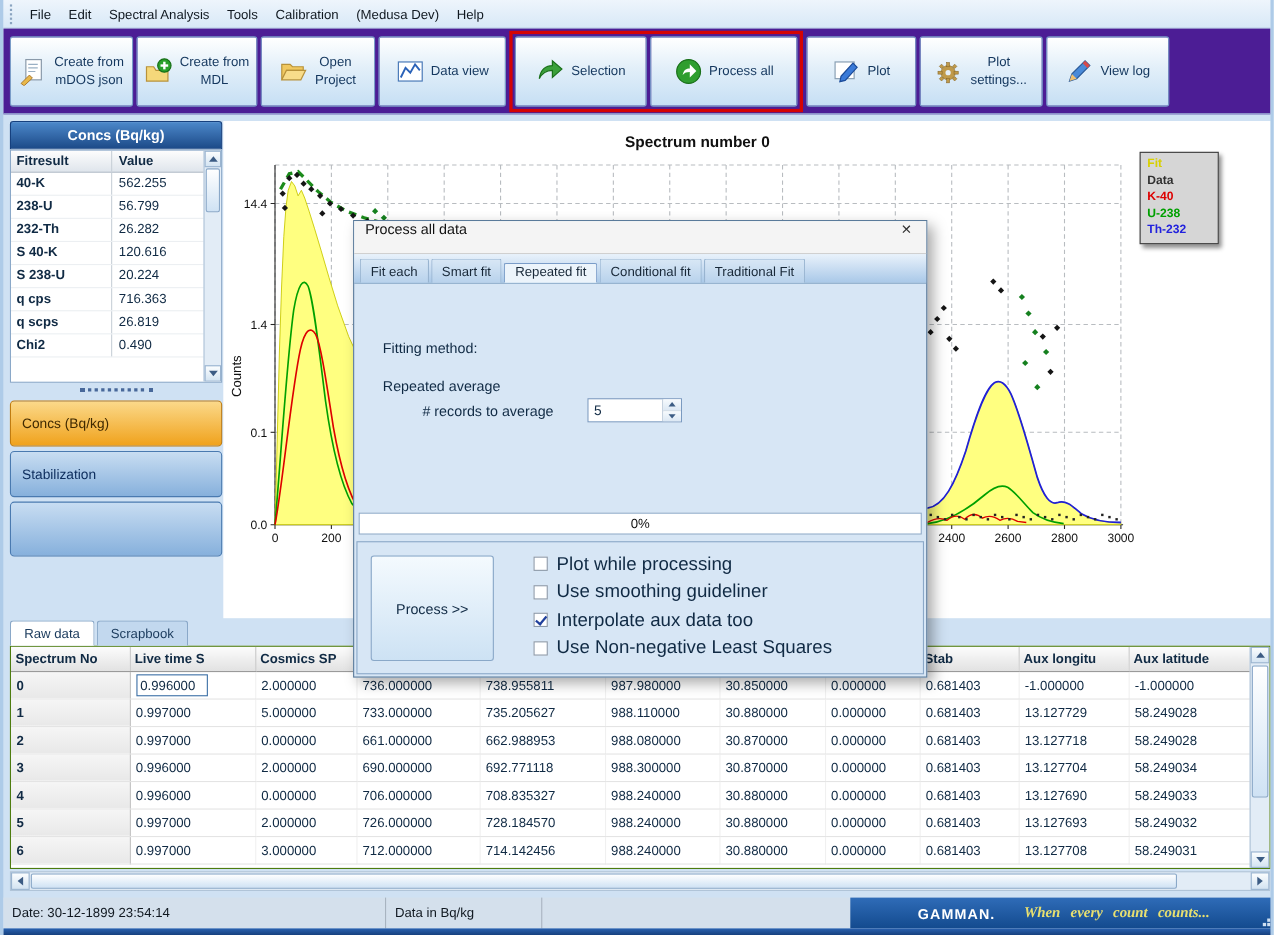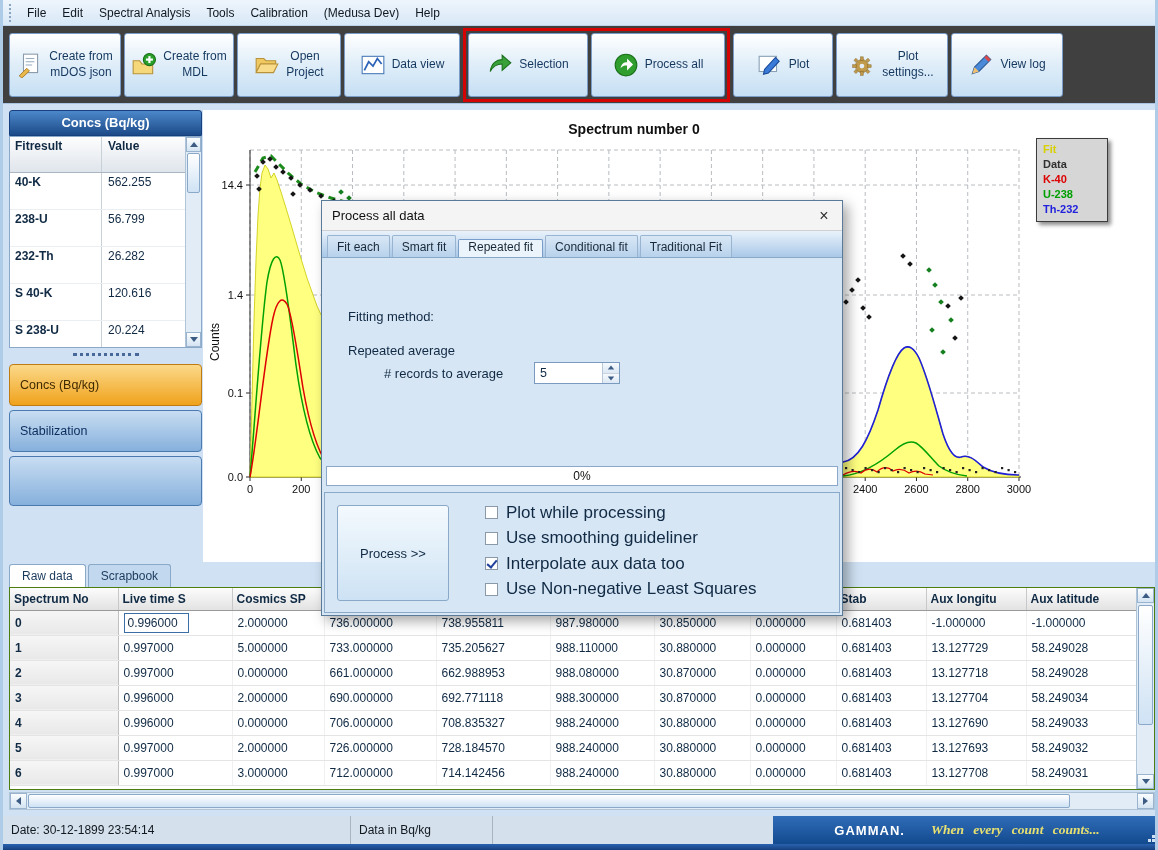--- a/index.html
+++ b/index.html
@@ -9,41 +9,41 @@
     border-left:3px solid #aecbe8; border-right:3px solid #aecbe8; }
 
   
   .menubar { position:absolute; left:0; top:0; right:0; height:26px;
     background:linear-gradient(#eef5fc,#d8e8f7); border-bottom:1px solid #bcd2e8;
     display:flex; align-items:center; padding-left:6px; }
   .menu-grip { width:4px; height:18px; border-left:2px dotted #8aa4c0; margin-right:6px; }
   .menu-item { padding:4px 8px; color:#101820; cursor:default; }
 
   
-  .toolbar { position:absolute; left:0; top:26px; right:0; height:78px; background:#404040;
+  .toolbar { position:absolute; left:0; top:26px; right:0; height:78px; background:#4c1d95;
     border-bottom:1px solid #a8c4e0; display:flex; align-items:center; padding:0 0 0 6px; gap:3px; }
   .tb-btn { height:64px; border:1px solid #7a9cc8; border-radius:3px;
     background:linear-gradient(#ffffff,#e2eff9 45%,#c6dff4); display:flex; align-items:center;
     justify-content:center; gap:6px; padding:0 6px; color:#14375e; cursor:default; }
   .tb-btn .lbl { text-align:center; line-height:1.3; }
   .ticon { width:26px; height:26px; flex:0 0 26px; }
   .ticon svg { width:26px; height:26px; }
   .hl-wrap { display:flex; gap:3px; padding:2px; border:3px solid #d40404; }
 
   
   .left-panel { position:absolute; left:6px; top:110px; width:193px; height:452px; }
   .lp-header { height:26px; background:linear-gradient(#4c88ca,#1c4a88); border:1px solid #16407e;
     border-radius:3px 3px 0 0; color:#fff; font-weight:bold; font-size:13px; text-align:center;
     line-height:24px; }
   .fit-table { position:relative; background:#fff; border:1px solid #8aa8c8; height:212px; overflow:hidden; }
-  .fhead { display:flex; height:36px; background:linear-gradient(#fdfdfd,#dfe5ec);
+  .fhead { display:flex; height:20px; background:linear-gradient(#fdfdfd,#dfe5ec);
     border-bottom:1px solid #aab6c2; font-weight:bold; }
   .fhead .fc1, .frow .fc1 { width:92px; padding:2px 0 0 5px; border-right:1px solid #c8d0d8; }
   .fhead .fc2, .frow .fc2 { flex:1; padding:2px 0 0 6px; margin-right:16px; }
-  .frow { display:flex; height:37px; border-bottom:1px solid #eceff2; }
+  .frow { display:flex; height:21px; border-bottom:1px solid #eceff2; }
   .frow .fc1 { font-weight:bold; }
   .fscroll { position:absolute; top:0; right:0; bottom:0; width:16px; background:#e2ecf6; border-left:1px solid #b0c4d8; }
   .sbtn { position:absolute; left:0; right:0; height:15px; background:linear-gradient(#fbfdfe,#d4e4f2);
     border:1px solid #9ab4d0; display:flex; align-items:center; justify-content:center; }
   .sthumb { position:absolute; left:1px; right:1px; background:linear-gradient(#ffffff,#cfe2f4);
     border:1px solid #8aa8c8; border-radius:2px; }
   .tri-u { width:0; height:0; border-left:4px solid transparent; border-right:4px solid transparent; border-bottom:5px solid #3c5c84; }
   .tri-d { width:0; height:0; border-left:4px solid transparent; border-right:4px solid transparent; border-top:5px solid #3c5c84; }
   .tri-l { width:0; height:0; border-top:4px solid transparent; border-bottom:4px solid transparent; border-right:5px solid #3c5c84; }
   .tri-r { width:0; height:0; border-top:4px solid transparent; border-bottom:4px solid transparent; border-left:5px solid #3c5c84; }
@@ -64,21 +64,21 @@
   .tick { font-size:11px; fill:#101010; }
   .tx { text-anchor:middle; } .ty { text-anchor:end; }
   .legend { position:absolute; left:833px; top:28px; width:72px; background:#d6d6d6;
     border:1px solid #3c3c3c; box-shadow:3px 3px 4px rgba(0,0,0,.45); padding:3px 6px 4px; }
   .leg-item { font-size:11px; line-height:15px; font-weight:bold; }
 
   
   .dialog { position:absolute; left:318px; top:200px; width:522px; height:416px; z-index:60;
     background:#d7e6f5; border:1px solid #5a7a9a; box-shadow:5px 5px 12px rgba(0,0,0,.35); }
   .dlg-title { position:absolute; left:0; top:0; right:0; height:30px; background:#f4f4f4;
-    border-bottom:1px solid #d0d0d0; display:flex; align-items:center; }
+    border-bottom:1px solid #d0d0d0; display:flex; align-items:flex-start; }
   .dlg-title-text { flex:1; padding-left:10px; font-size:13px; color:#101010; }
   .dlg-close { width:36px; text-align:center; font-size:16px; color:#303030; cursor:default; }
   .dlg-tabs { position:absolute; left:0; top:30px; right:0; height:27px; display:flex;
     align-items:flex-end; padding-left:5px; background:linear-gradient(#e9f2fb,#a9c8e8);
     border-bottom:1px solid #88a8c8; }
   .dtab { padding:4px 9px 3px; margin-right:2px; border:1px solid #98b4d0; border-bottom:none;
     border-radius:2px 2px 0 0; background:linear-gradient(#d8e7f5,#b8d2ec); font-size:12px; color:#182838; }
   .dtab.active { background:#ecf4fb; border-color:#7a9cc8; padding-top:0; }
   .dlg-label { position:absolute; font-size:13px; }
   .spin { position:absolute; left:212px; top:161px; width:86px; height:22px; background:#fff;

